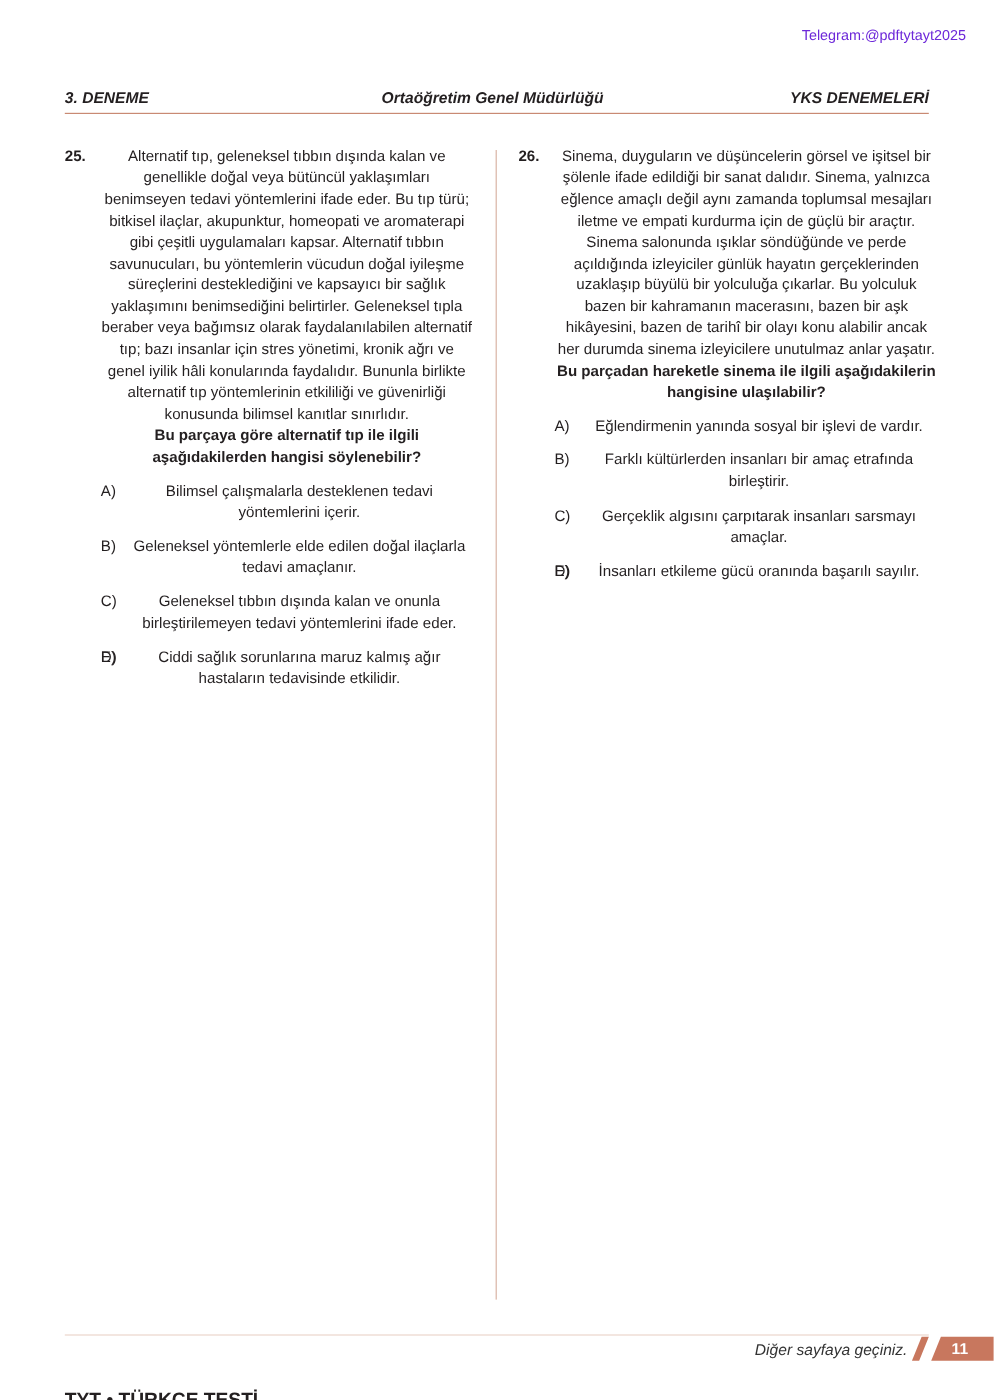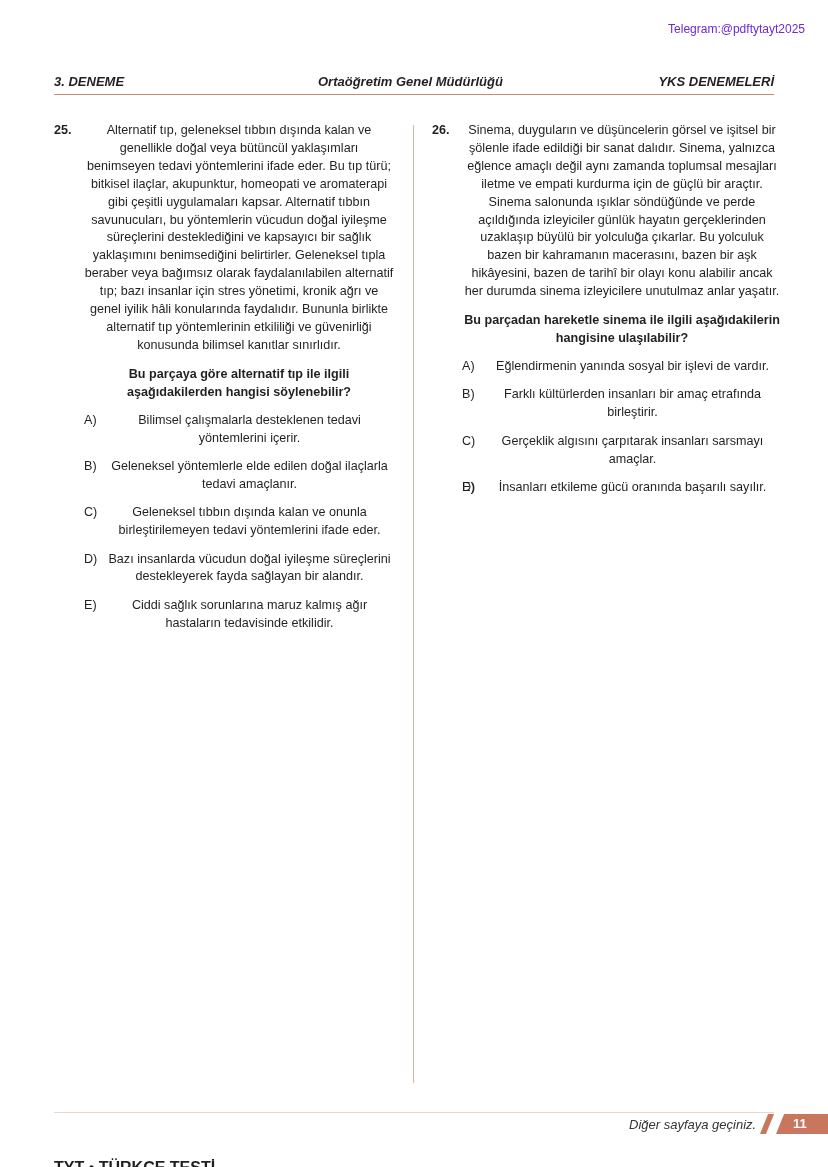--- a/index.html
+++ b/index.html
@@ -11,21 +11,21 @@
   .header span { position:absolute; top:0; font-size:13px; font-weight:bold; color:#231f20;font-style:italic; }
   .h-left { left:0; }
   .h-center { left:264px; }
   .h-right { right:0; }
   .divider { position:absolute; left:413px; top:125px; width:1px; height:958px; background:#d9b3a5; }
   .col { position:absolute; top:122px; font-size:12.6px; line-height:17.9px;text-align:center; }
   .col-left { left:54px; width:340px; }
   .col-right { left:432px; width:350px; }
   .qnum { position:absolute; left:0; top:0; font-weight:bold; }
   .stem { margin-left:30px; }
-  .prompt { margin-left:30px; margin-top:11px; font-weight:bold; }
+  .prompt { margin-left:30px; font-weight:bold; }
   .options { margin-left:30px; margin-top:10px; }
   .opt { position:relative; padding-left:21px; margin-bottom:10.5px; }
   .opt-letter { position:absolute; left:0; top:0; }
   .footer-rule { position:absolute; top:1112px; left:54px; width:720px; height:1px; background:#ecd6cc; }
   .footer-left { position:absolute; top:1159px; left:54px; font-size:16px; font-weight:bold; }
   .footer-right { position:absolute; top:1117px; left:629px; font-size:13px; font-style:italic; color:#333; }
   .slash { position:absolute; top:1114px; left:764px; width:6px; height:20px; background:#c8775e; transform:skewX(-22deg); }
   .pagebox { position:absolute; top:1114px; left:776px; width:60px; height:20px; background:#c8775e;
              transform:skewX(-22deg); transform-origin:bottom left; }
   .pagenum { position:absolute; top:1116px; left:793px; font-size:13px; font-weight:bold; color:#ffffff; }
@@ -55,21 +55,20 @@
     <div class="opt">
       <span class="opt-letter">B)</span>
       <span>Geleneksel yöntemlerle elde edilen doğal ilaçlarla tedavi amaçlanır.</span>
     </div>
     <div class="opt">
       <span class="opt-letter">C)</span>
       <span>Geleneksel tıbbın dışında kalan ve onunla birleştirilemeyen tedavi yöntemlerini ifade eder.</span>
     </div>
     <div class="opt">
       <span class="opt-letter">D)</span>
-      <span>Bazı insanlarda vücudun doğal iyileşme süreçlerini destekleyerek fayda sağlayan bir alandır.</span>
     </div>
     <div class="opt">
       <span class="opt-letter">E)</span>
       <span>Ciddi sağlık sorunlarına maruz kalmış ağır hastaların tedavisinde etkilidir.</span>
     </div>
   </div>
 </div>
 
 <div class="col col-right">
   <span class="qnum">26.</span>

